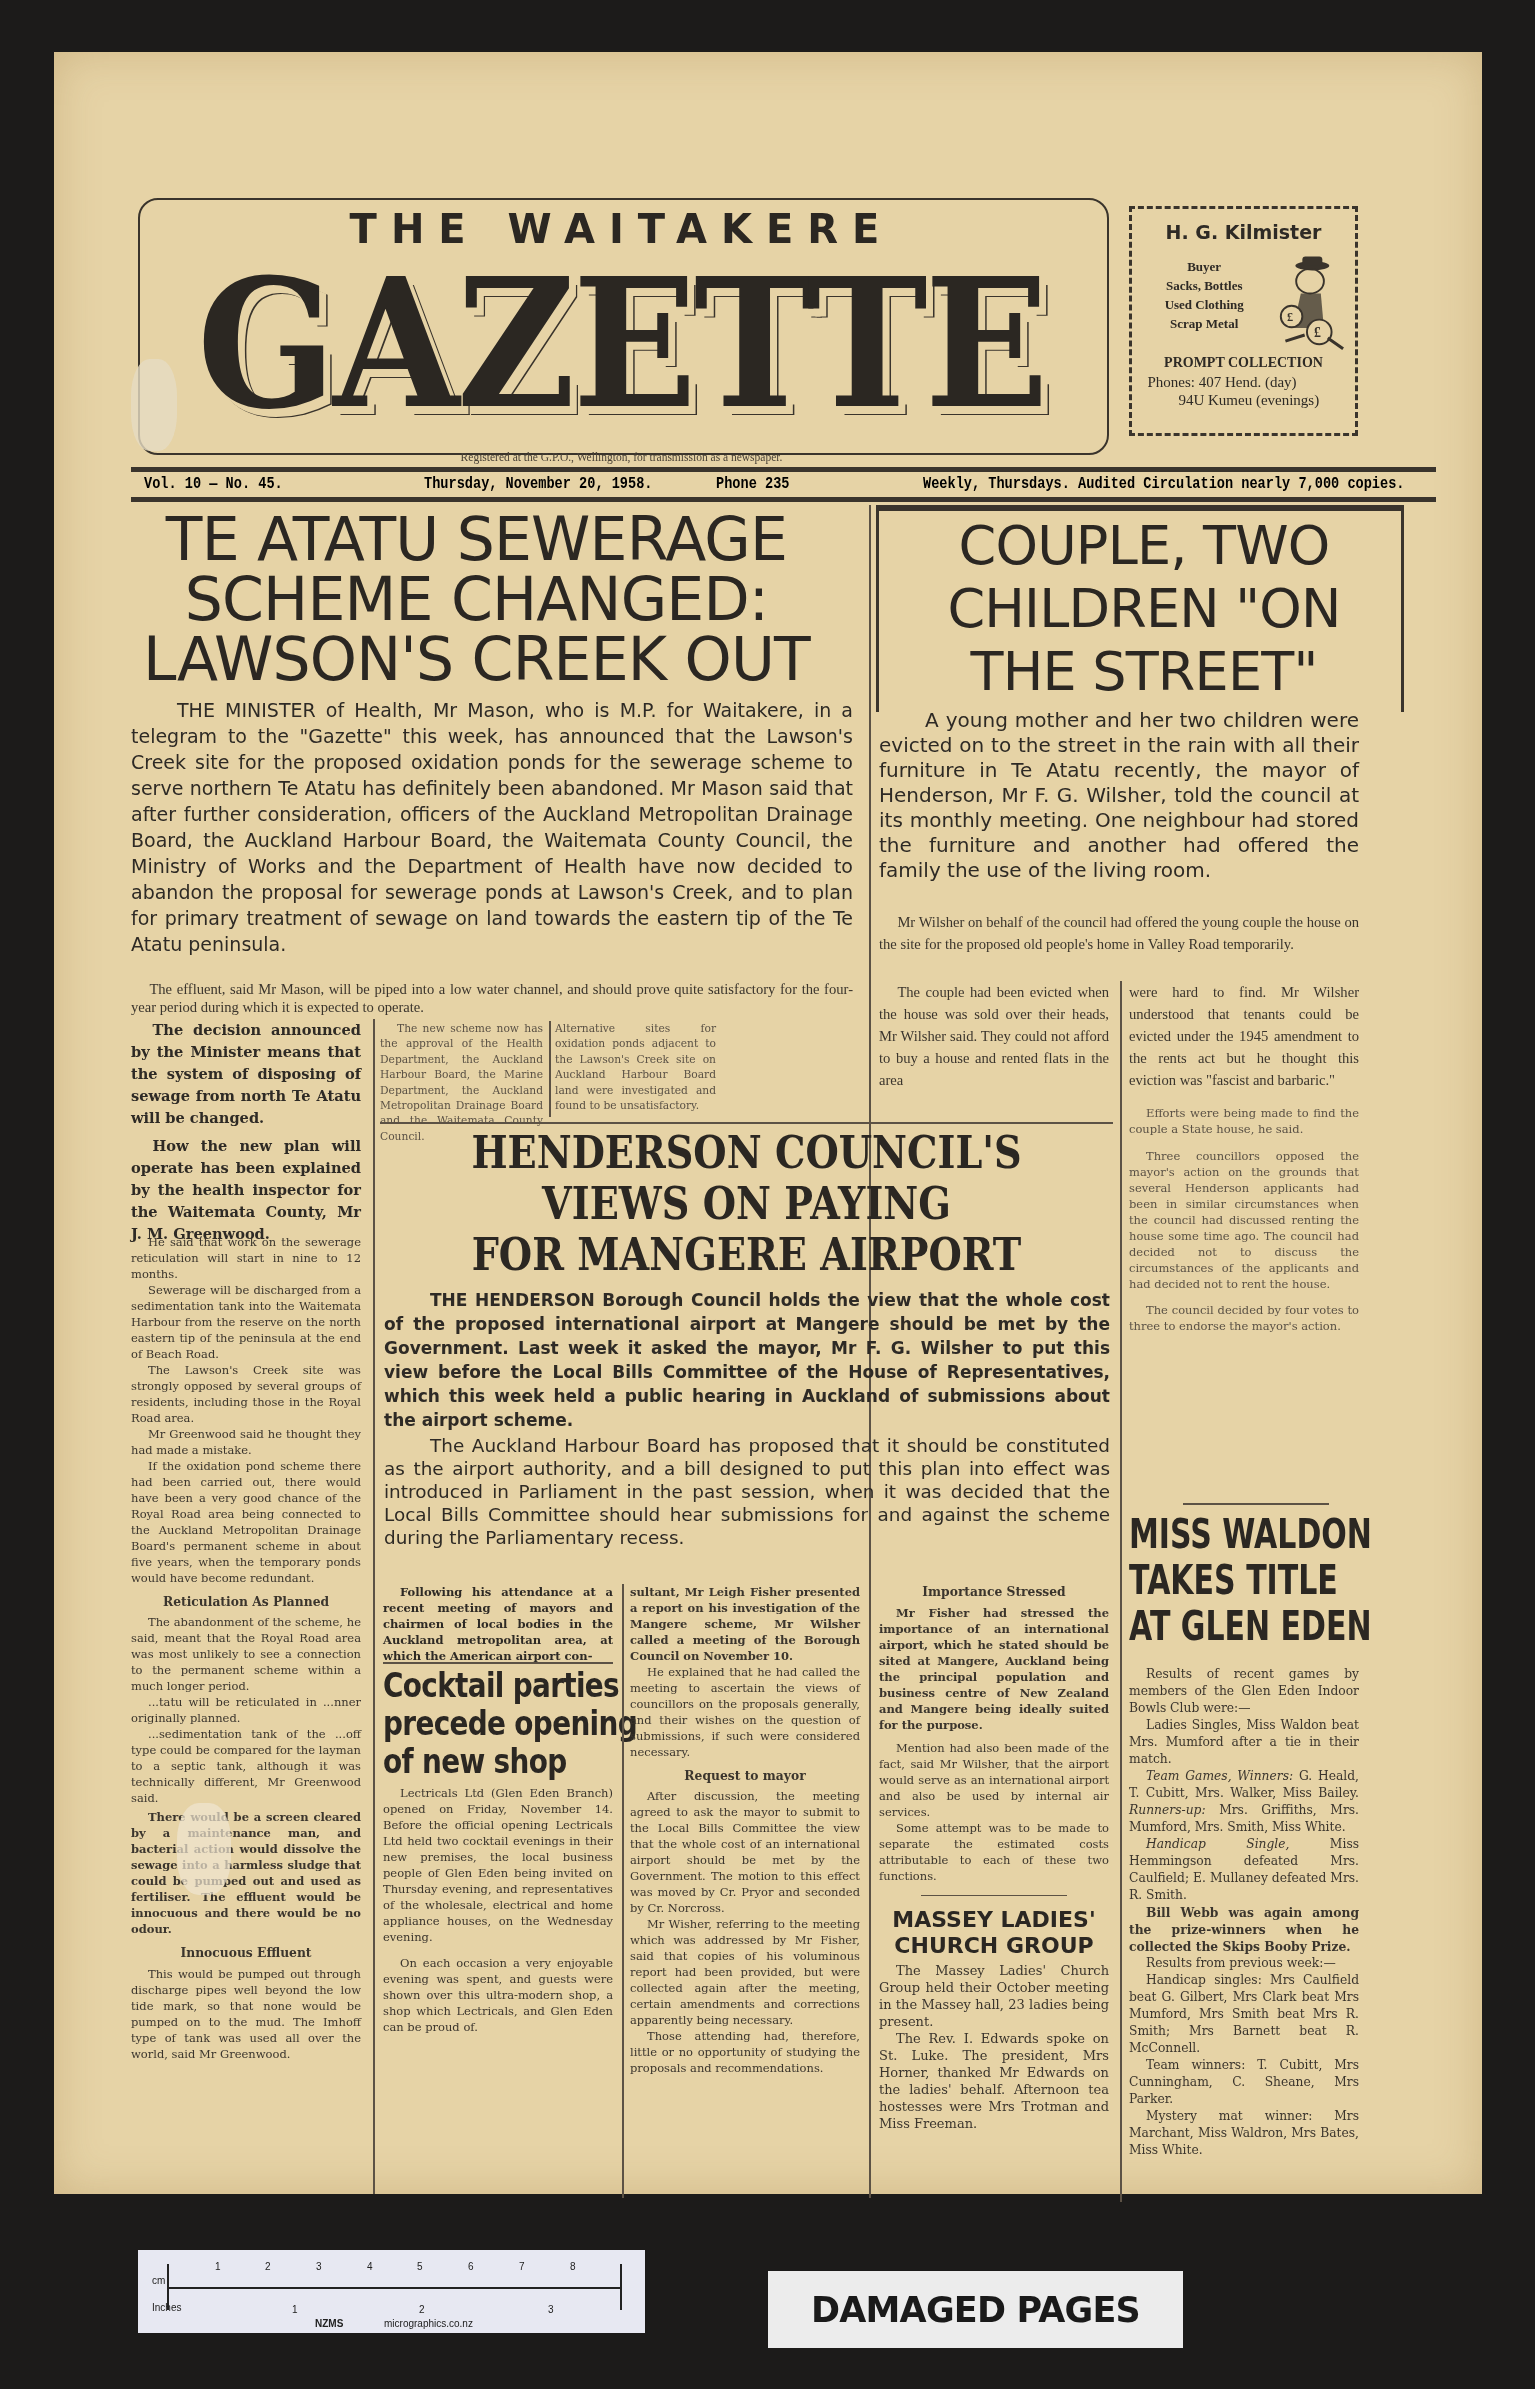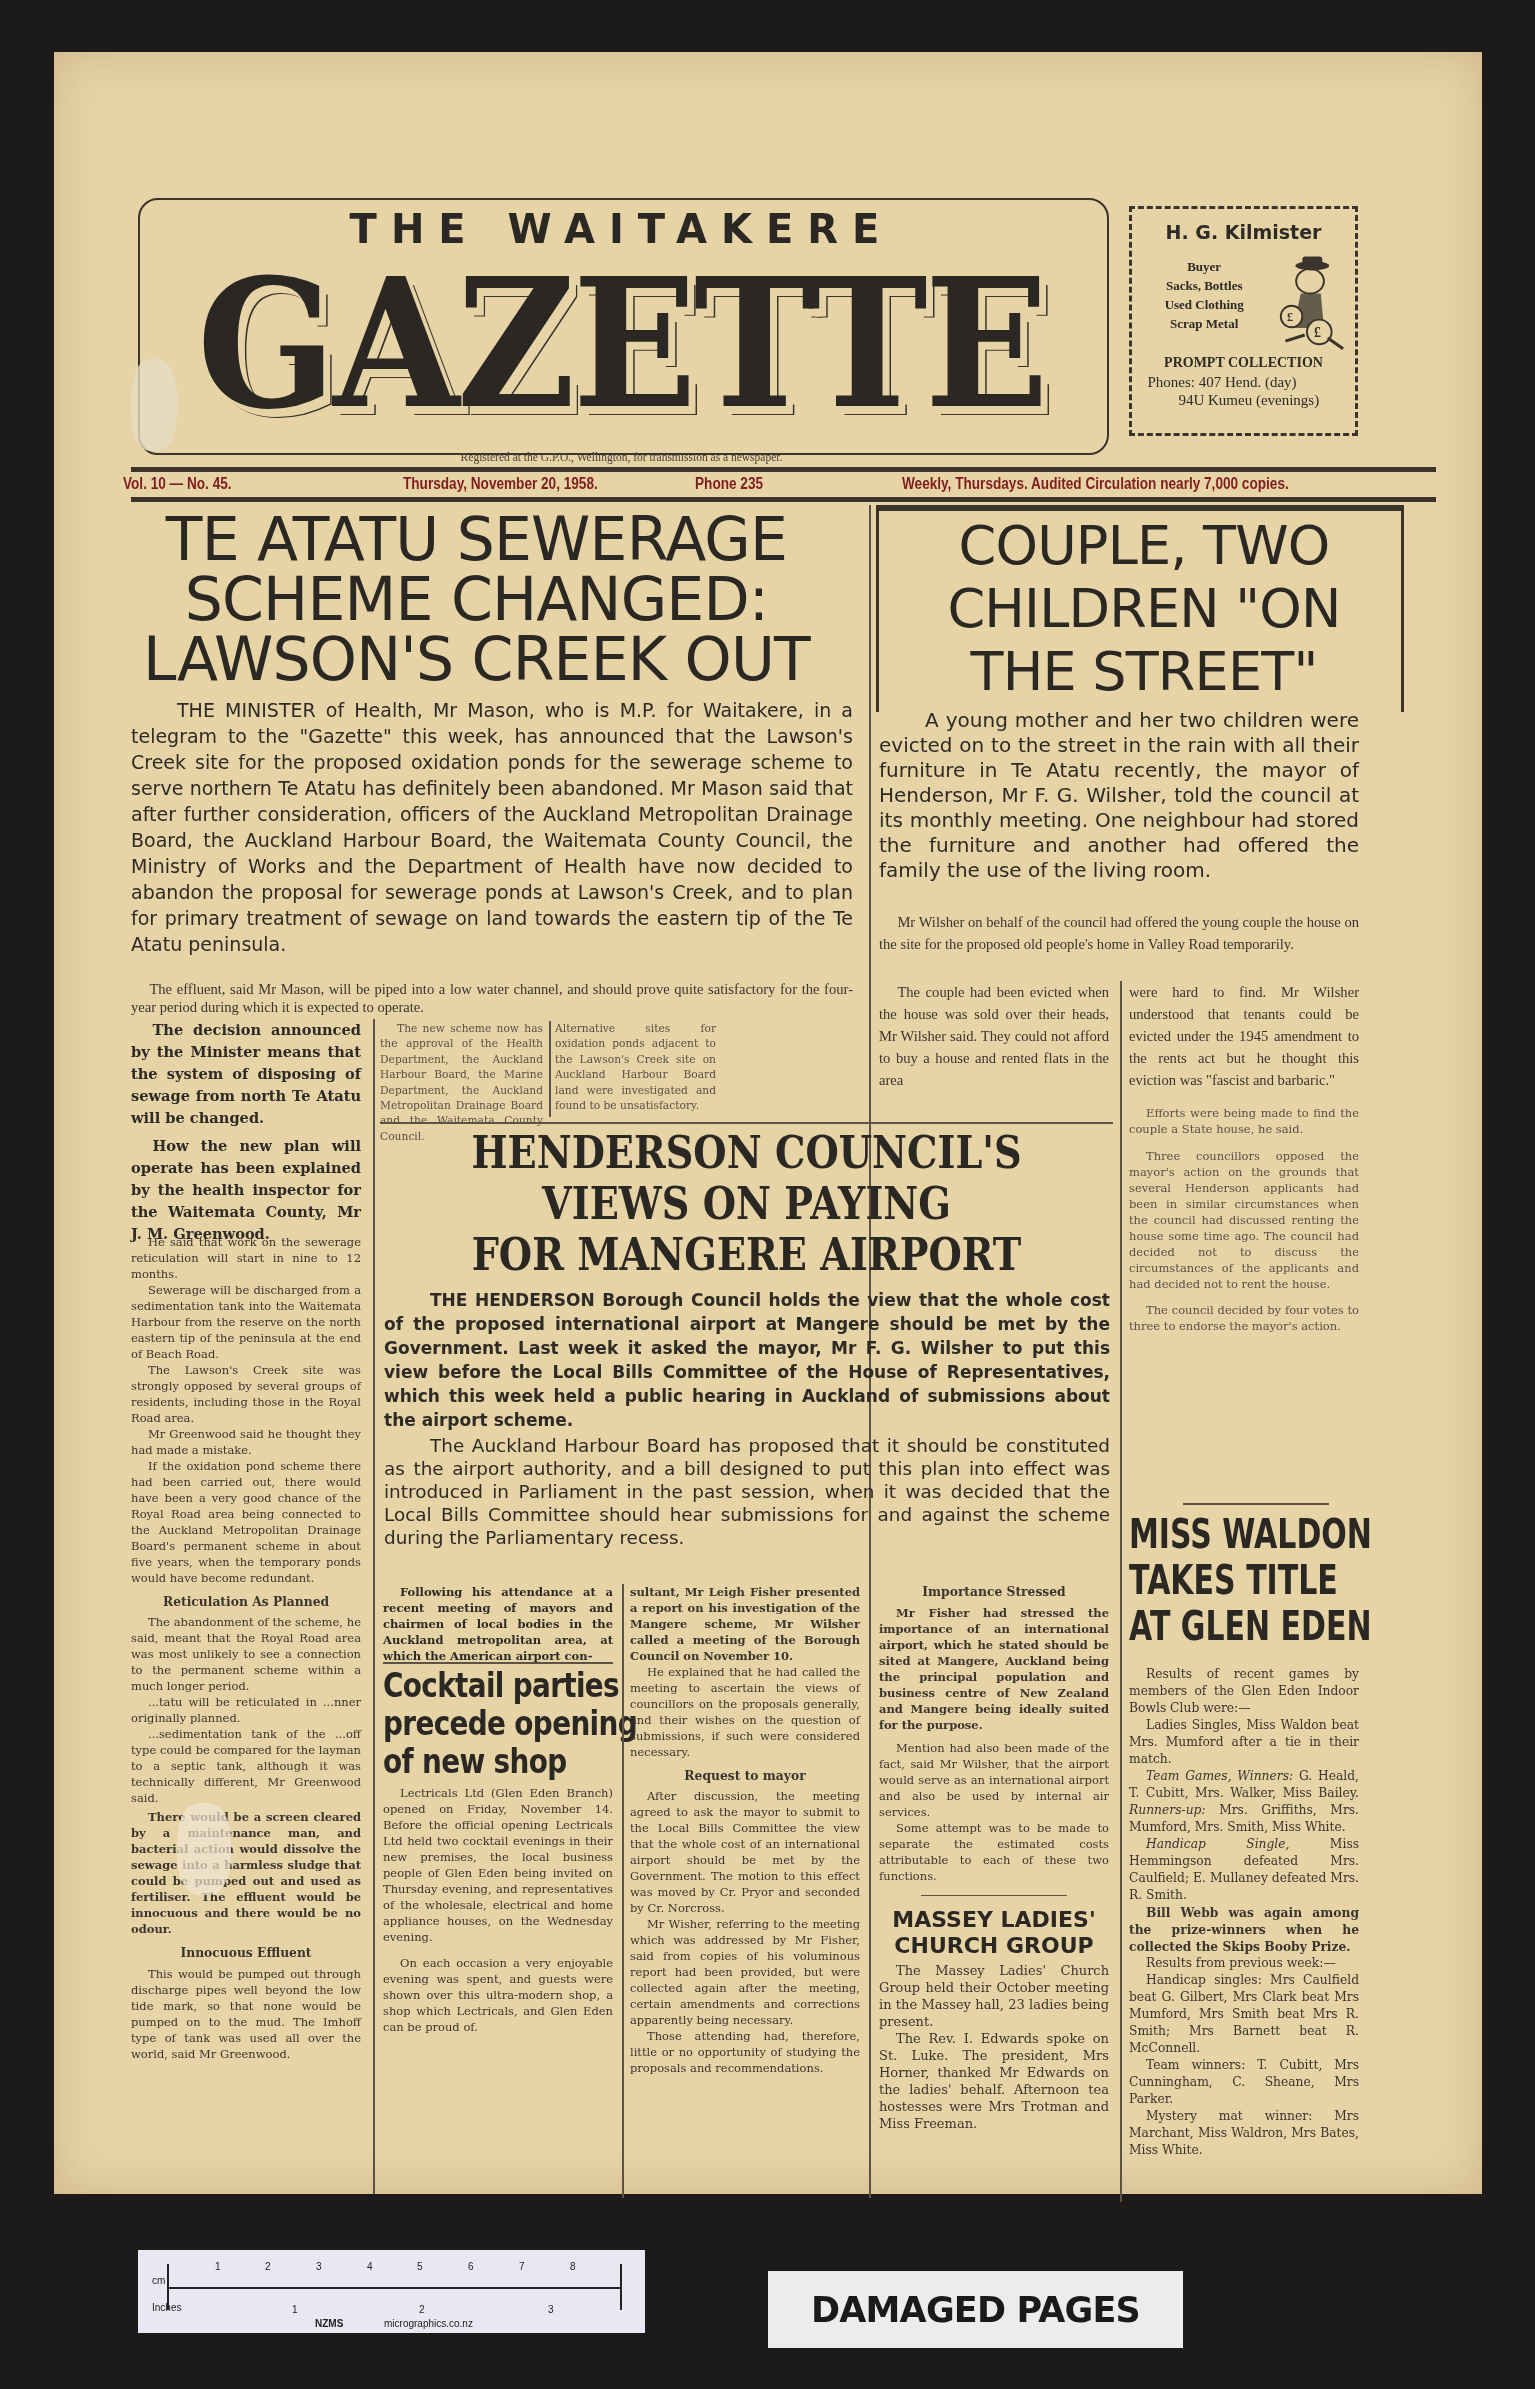--- a/index.html
+++ b/index.html
@@ -5,21 +5,21 @@
   html, body { margin:0; padding:0; }
   body { width:1536px; height:2389px; background:#1c1b1a; position:relative; overflow:hidden; font-family:"Liberation Serif", serif; color:#2e2a25; }
   .page { position:absolute; left:54px; top:52px; width:1428px; height:2142px; background:#e6d3a6; box-shadow: inset 0 0 46px rgba(140,100,40,0.25); }
   .abs { position:absolute; }
   
   .mast-frame { position:absolute; left:84px; top:146px; width:967px; height:253px; border:2.3px solid #3a342c; border-radius:20px; }
   .mast-small { position:absolute; left:84px; top:154px; width:967px; text-align:center; font-family:"DejaVu Sans", sans-serif; font-weight:bold; font-size:40px; letter-spacing:14px; color:#2b2722; }
   .mast-big { position:absolute; left:84px; top:192px; width:967px; text-align:center; font-family:"DejaVu Serif", serif; font-weight:bold; font-size:177px; line-height:200px; letter-spacing:-3.1px; color:#2b2722; text-shadow: 7.7px 7.7px 0 #e6d3a6, 9.2px 9.2px 0 #3a342c; transform:scaleX(0.92); }
   .registered { position:absolute; left:84px; top:399px; width:967px; text-align:center; font-size:11.5px; color:#4a4237; }
   .rule-thick { position:absolute; left:77px; width:1305px; height:4.6px; background:#3a342c; }
-  .dateline { position:absolute; left:69px; top:418px; width:1305px; height:26px; font-family:Liberation Sans, sans-serif; font-weight:bold; font-size:16px; color:#7f1d1d; }
+  .dateline { position:absolute; left:90px; top:418px; width:1305px; height:26px; font-family:Liberation Mono, monospace; font-weight:bold; font-size:16px; color:#000000; }
   .dateline span { position:absolute; top:4.6px; white-space:nowrap; transform:scaleX(0.85); transform-origin:left; }
   
   .ad { position:absolute; left:1075px; top:154px; width:229px; height:230px; border:3.1px dashed #3a342c; padding:7.7px; box-sizing:border-box; }
   .ad-title { font-family:"DejaVu Sans", sans-serif; font-weight:bold; font-size:19px; text-align:center; margin-top:4.6px; }
   .ad-list { position:absolute; left:10.7px; top:48px; width:123px; text-align:center; font-size:13px; line-height:19px; font-weight:bold; }
   .ad-fig { position:absolute; left:138px; top:46px; width:77px; height:100px; }
   .ad-prompt { position:absolute; left:0; top:146px; width:100%; text-align:center; font-size:14px; font-weight:bold; }
   .ad-phones { position:absolute; left:15.4px; top:164px; font-size:15px; line-height:18.4px; }
   
   .h-sans { font-family:"DejaVu Sans", sans-serif; font-weight:normal; color:#2b2722; text-align:center; line-height:60px; letter-spacing:-0.8px; }
@@ -200,21 +200,21 @@
   </div>
   <div class="vrule" style="left:568px; top:1532px; height:614px"></div>
 
   <div class="col small-serif" style="left:576px; top:1532px; width:230px;">
     <div class="small-serif-bold">
         <p style="text-indent:0">sultant, Mr Leigh Fisher presented a report on his investigation of the Mangere scheme, Mr Wilsher called a meeting of the Borough Council on November 10.</p>
       </div>
     <p>He explained that he had called the meeting to ascertain the views of councillors on the proposals generally, and their wishes on the question of submissions, if such were considered necessary.</p>
     <div class="subhead">Request to mayor</div>
     <p>After discussion, the meeting agreed to ask the mayor to submit to the Local Bills Committee the view that the whole cost of an international airport should be met by the Government. The motion to this effect was moved by Cr. Pryor and seconded by Cr. Norcross.</p>
-    <p>Mr Wisher, referring to the meeting which was addressed by Mr Fisher, said from copies of his voluminous report had been provided, but were collected again after the meeting, certain amendments and corrections apparently being necessary.</p>
+    <p>Mr Wisher, referring to the meeting which was addressed by Mr Fisher, said that copies of his voluminous report had been provided, but were collected again after the meeting, certain amendments and corrections apparently being necessary.</p>
     <p>Those attending had, therefore, little or no opportunity of studying the proposals and recommendations.</p>
   </div>
   <div class="vrule" style="left:815px; top:1532px; height:614px"></div>
 
   <div class="col small-serif" style="left:825px; top:1532px; width:230px;">
     <div class="subhead" style="margin-top:0">Importance Stressed</div>
     <div class="small-serif-bold">
         <p>Mr Fisher had stressed the importance of an international airport, which he stated should be sited at Mangere, Auckland being the principal population and business centre of New Zealand and Mangere being ideally suited for the purpose.</p>
       </div>
     <p style="margin-top:7.7px">Mention had also been made of the fact, said Mr Wilsher, that the airport would serve as an international airport and also be used by internal air services.</p>

